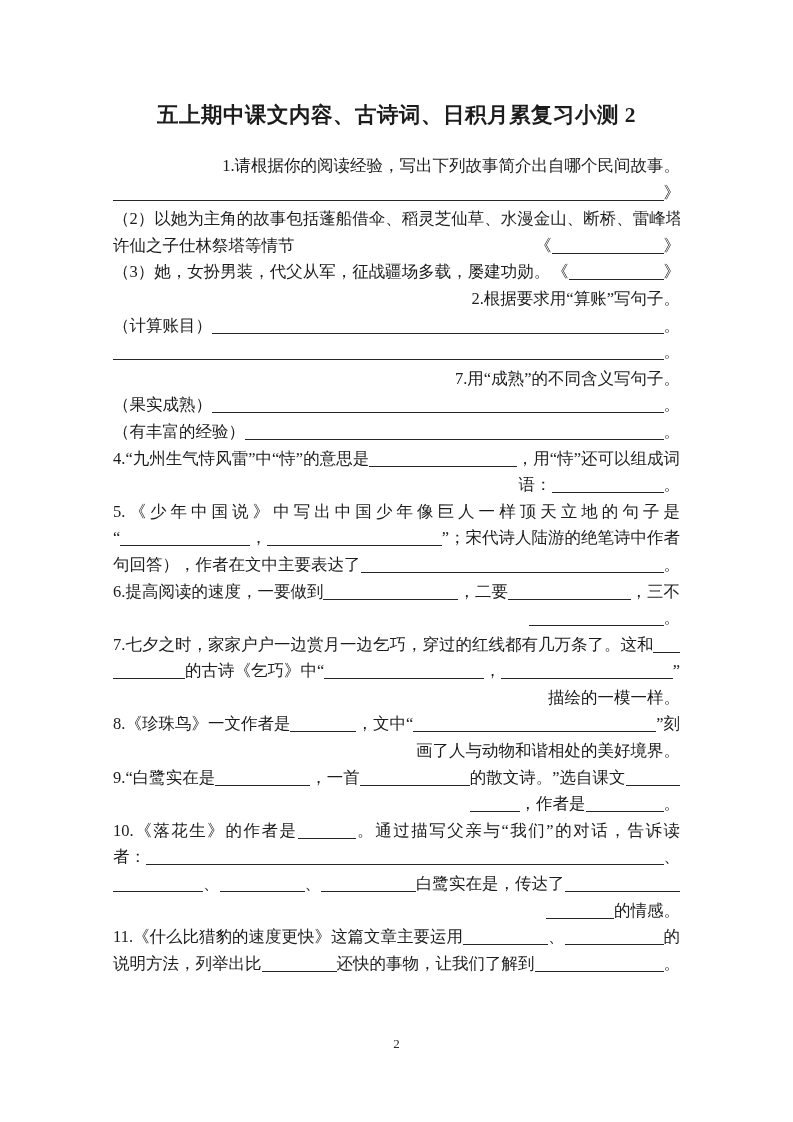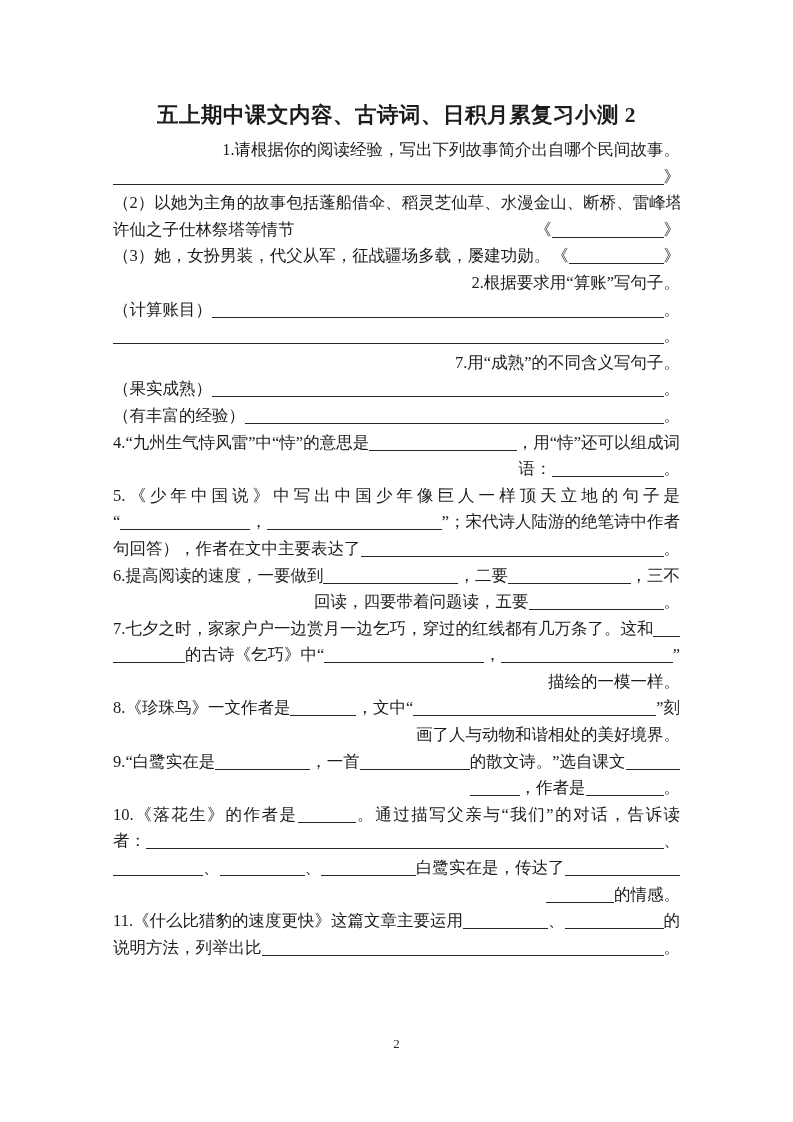--- a/index.html
+++ b/index.html
@@ -11,21 +11,21 @@
     color:#1c1c1c;
     overflow:hidden;
   }
   .doc{
     padding:100px 113px 0 113px;
   }
   .title{
     font-size:21.5px;
     font-weight:700;
     text-align:center;
-    margin:0 0 6px 0;
+    margin:0 0 22px 0;
     line-height:31px;
     letter-spacing:.5px;
     white-space:nowrap;
   }
   .lines{
     font-size:16.5px;
   }
   .line{
     display:flex;
     align-items:baseline;
@@ -145,21 +145,20 @@
         <span class="t">。</span>
       </div>
       <div class="line">
         <span class="t">6.提高阅读的速度，一要做到</span>
         <span class="u" style="width: 135px;"></span>
         <span class="t">，二要</span>
         <span class="fb"></span>
         <span class="t">，三不</span>
       </div>
       <div class="line">
-        <span class="t">回读，四要带着问题读，五要</span>
         <span class="u" style="width: 135px;"></span>
         <span class="t">。</span>
       </div>
       <div class="line">
         <span class="t">7.七夕之时，家家户户一边赏月一边乞巧，穿过的红线都有几万条了。这和</span>
         <span class="fb"></span>
       </div>
       <div class="line">
         <span class="u" style="width: 72px;"></span>
         <span class="t">的古诗《乞巧》中“</span>
@@ -218,20 +217,21 @@
       <div class="line">
         <span class="t">11.《什么比猎豹的速度更快》这篇文章主要运用</span>
         <span class="u" style="width: 85px;"></span>
         <span class="t">、</span>
         <span class="fb"></span>
         <span class="t">的</span>
       </div>
       <div class="line">
         <span class="t">说明方法，列举出比</span>
         <span class="u" style="width: 75px;"></span>
+        <span class="t">还快的事物，让我们了解到</span>
         <span class="fb"></span>
         <span class="t">。</span>
       </div>
     </div>
 </main>
 
 <div class="footer">
   <span>2</span>
 </div>
 

